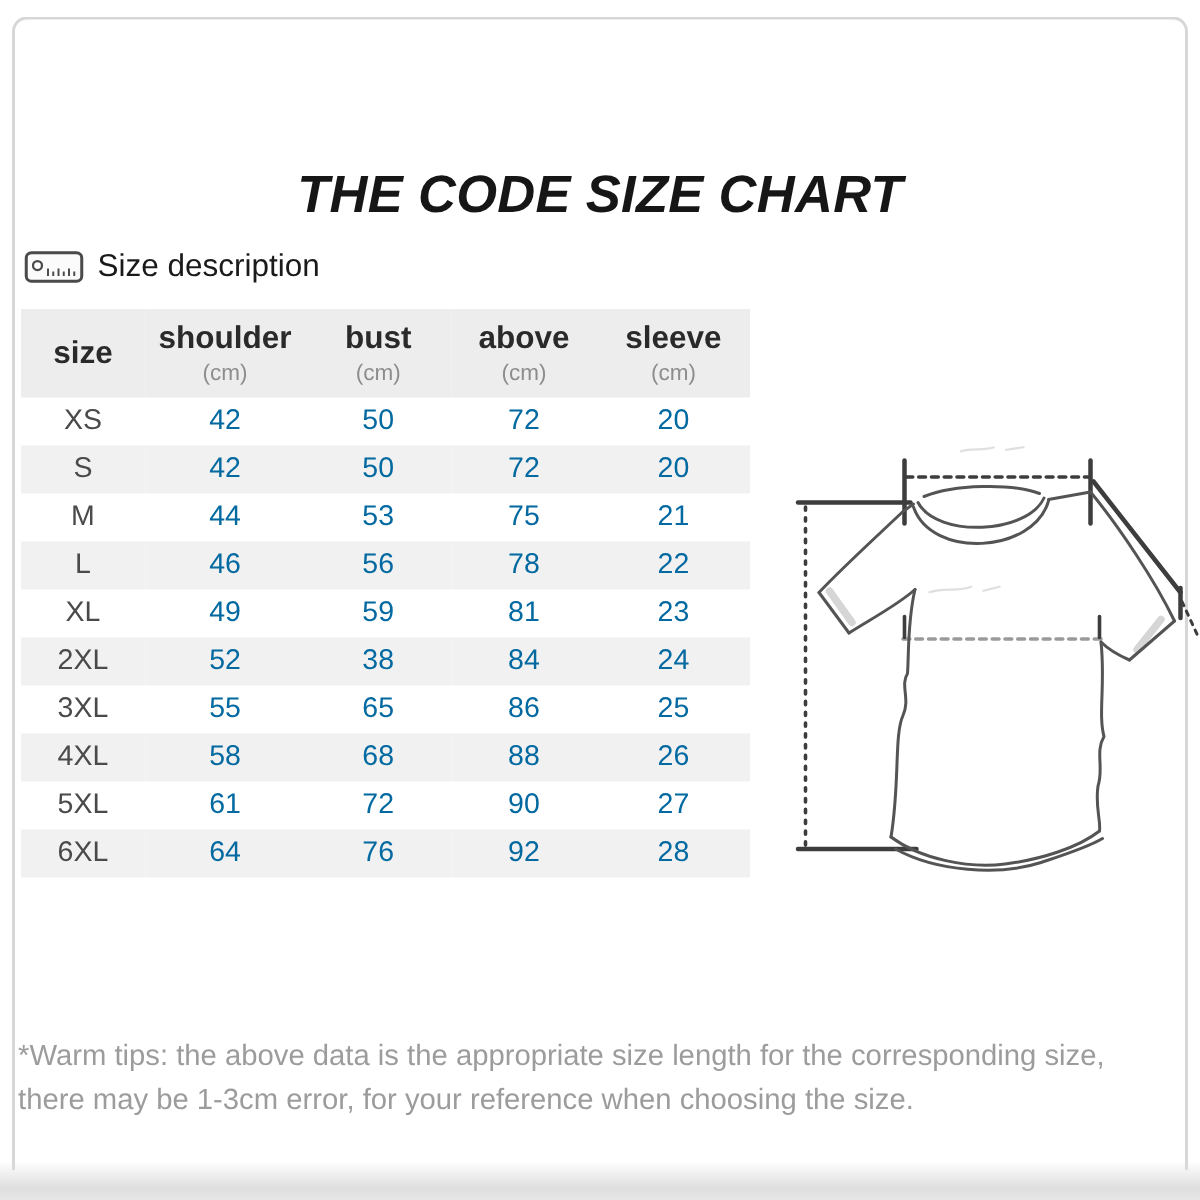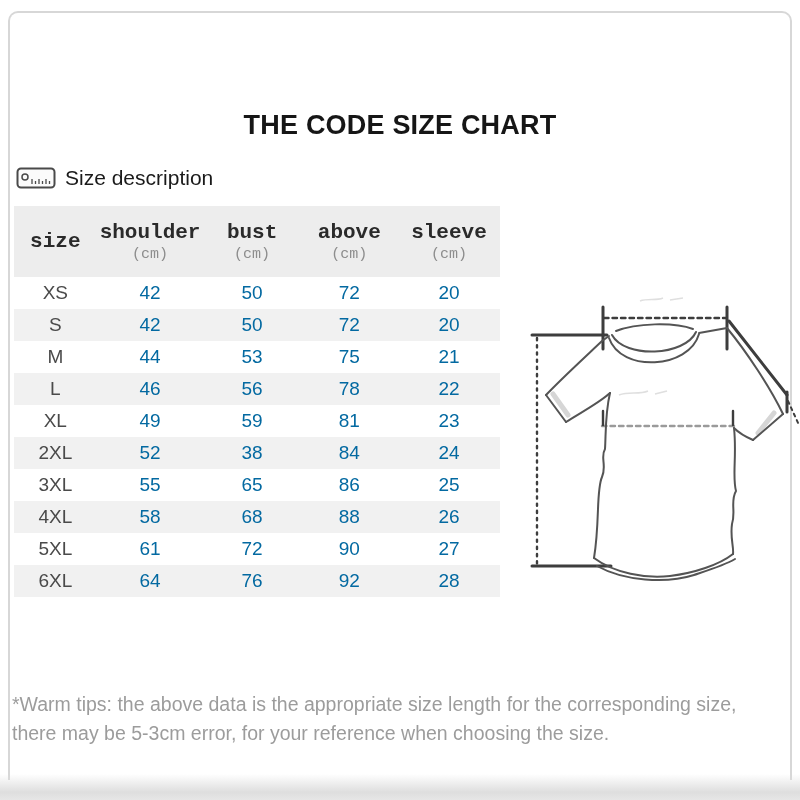--- a/index.html
+++ b/index.html
@@ -11,36 +11,36 @@
     position:absolute;left:8px;top:11px;width:780px;height:767px;
     border:2px solid #d7d7d7;border-bottom:none;border-radius:10px 10px 0 0;
     pointer-events:none;
   }
   .bottom-band{
     position:absolute;left:0;right:0;bottom:0;height:26px;
     background:linear-gradient(to bottom, rgba(225,225,225,0) 0%, #dedede 70%, #e6e6e6 100%);
   }
   .page-title{
     position:absolute;top:110px;left:0;width:100%;text-align:center;
-    font-size:27px;font-weight:bold;color:#161616;letter-spacing:0.2px;
+    font-size:35px;font-weight:bold;color:#161616;letter-spacing:0.2px;font-style:italic;
   }
   .section-row{
     position:absolute;top:166px;left:16px;display:flex;align-items:flex-start;gap:9px;
   }
   .section-label{font-size:21px;color:#1a1a1a;}
   table.size-table{
     position:absolute;left:14px;top:206px;width:486px;
     border-collapse:collapse;table-layout:fixed;
   }
   table.size-table col.c0{width:17%;}
   table.size-table col.c1{width:22%;}
   table.size-table col.c2{width:20%;}
   table.size-table col.c3{width:20%;}
   table.size-table col.c4{width:21%;}
-  table.size-table thead tr{background:#ededed;height:71px;font-family:Liberation Mono, monospace;}
+  table.size-table thead tr{background:#ededed;height:59px;}
   table.size-table th{
     font-size:21px;font-weight:bold;color:#2a2a2a;text-align:center;
     vertical-align:middle;padding:0;
   }
   table.size-table th .unit{
     display:block;font-size:15px;font-weight:normal;color:#8d8d8d;margin-top:2px;
   }
   table.size-table tbody tr{height:32px;}
   table.size-table tbody tr:nth-child(even){background:#f1f1f1;}
   table.size-table td{
@@ -234,16 +234,16 @@
         <path d="M 212,134 C 215,162 210,182 214,197 C 208,207 214,218 210,230 C 208,244 212,253 211,260"></path>
 
         <path d="M 72,264 C 92,279 124,285 148,282 C 172,279 197,271 211,260"></path>
         <path d="M 75,272 C 102,287 144,290 172,281 C 187,276 203,271 213,265"></path>
       </g>
     </svg>
   </div>
 
   <div class="tips">
     <div>*Warm tips: the above data is the appropriate size length for the corresponding size,</div>
-    <div>there may be 5-3cm error, for your reference when choosing the size.</div>
+    <div>there may be 1-3cm error, for your reference when choosing the size.</div>
   </div>
 
 </div>
 
 </body></html>

